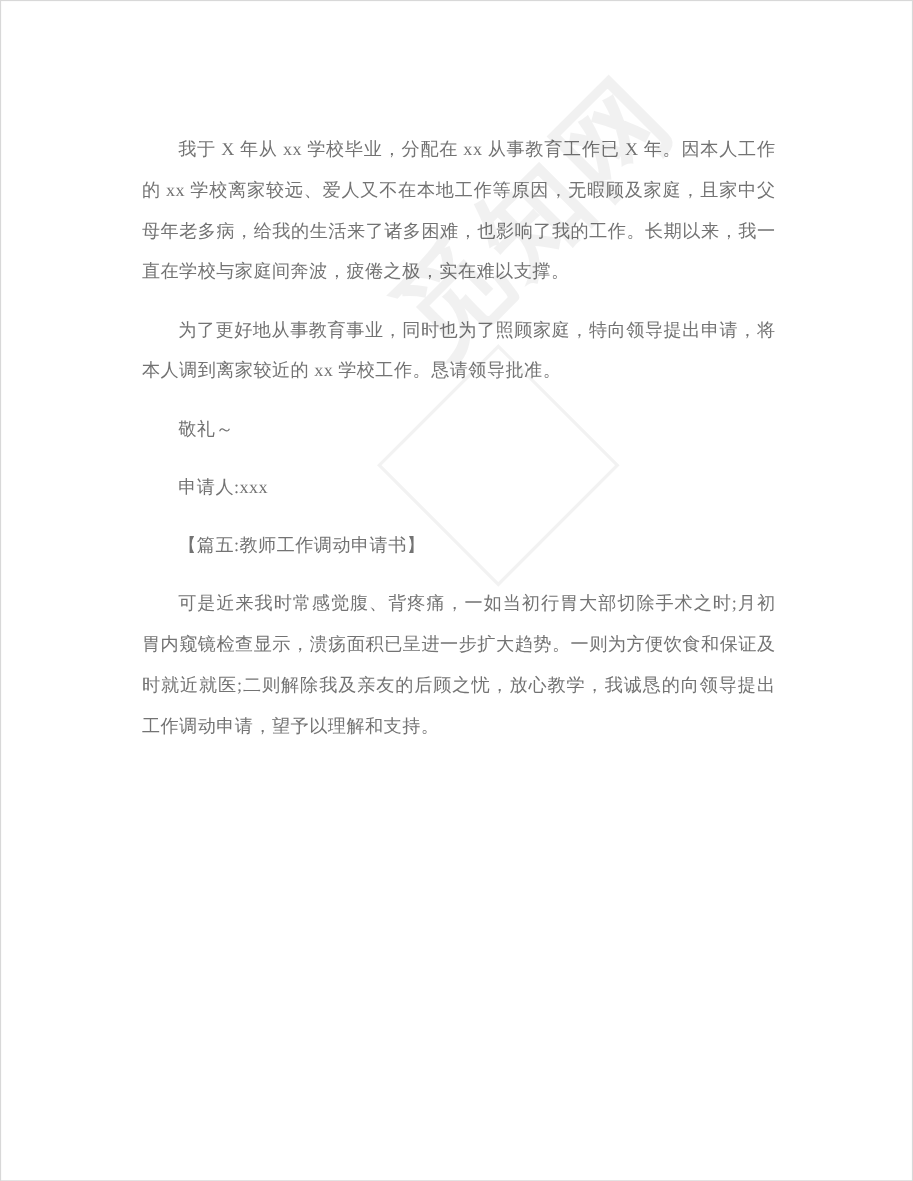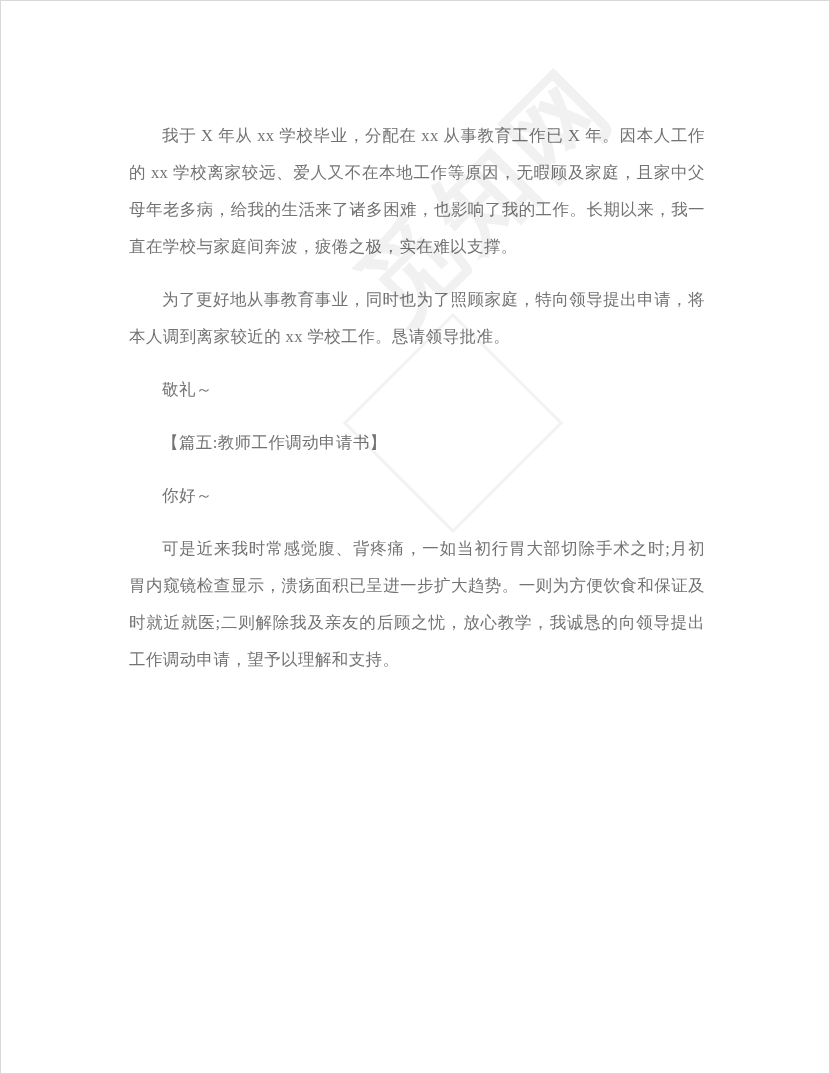--- a/index.html
+++ b/index.html
@@ -83,18 +83,18 @@
 
   <div class="watermark">
     <div class="wm-box"></div>
     <div class="watermark-text">觅知网</div>
   </div>
 
   <div class="content">
     <p class="para indent">我于 X 年从 xx 学校毕业，分配在 xx 从事教育工作已 X 年。因本人工作的 xx 学校离家较远、爱人又不在本地工作等原因，无暇顾及家庭，且家中父母年老多病，给我的生活来了诸多困难，也影响了我的工作。长期以来，我一直在学校与家庭间奔波，疲倦之极，实在难以支撑。</p>
     <p class="para indent">为了更好地从事教育事业，同时也为了照顾家庭，特向领导提出申请，将本人调到离家较近的 xx 学校工作。恳请领导批准。</p>
     <p class="para indent">敬礼～</p>
+    <p class="para indent">申请人:xxx</p>
     <p class="para indent">【篇五:教师工作调动申请书】</p>
-    <p class="para indent">你好～</p>
     <p class="para indent">可是近来我时常感觉腹、背疼痛，一如当初行胃大部切除手术之时;月初胃内窥镜检查显示，溃疡面积已呈进一步扩大趋势。一则为方便饮食和保证及时就近就医;二则解除我及亲友的后顾之忧，放心教学，我诚恳的向领导提出工作调动申请，望予以理解和支持。</p>
   </div>
 
 </div>
 
 </body></html>

